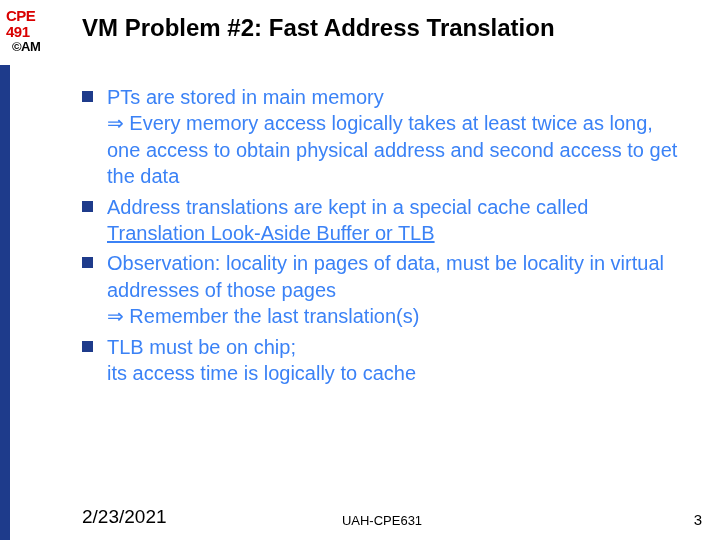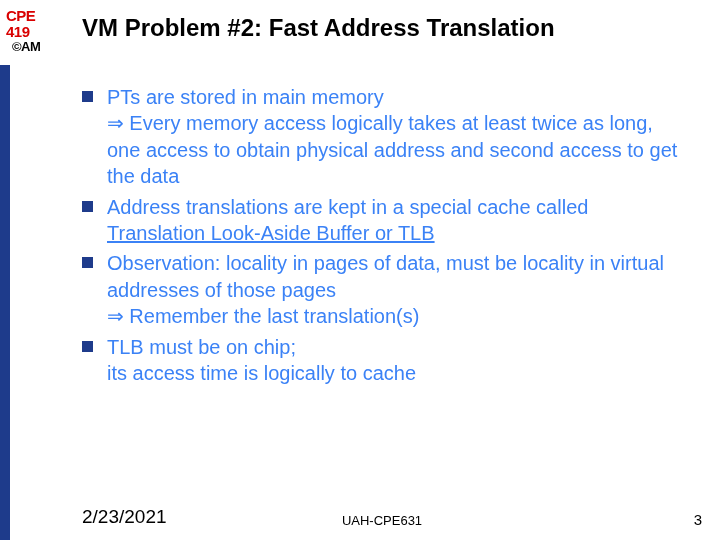--- a/index.html
+++ b/index.html
@@ -118,21 +118,21 @@
     color: #000;
   }
 </style>
 </head>
 <body>
 
 <div class="slide">
 
   <div class="side-label">
     <div class="course">CPE</div>
-    <div class="course">419</div>
+    <div class="course">491</div>
     <div class="author">©AM</div>
   </div>
 
   <div class="side-stripe"></div>
 
   <div class="title">VM Problem #2: Fast Address Translation</div>
 
   <div class="content">
 
     <div class="item">

